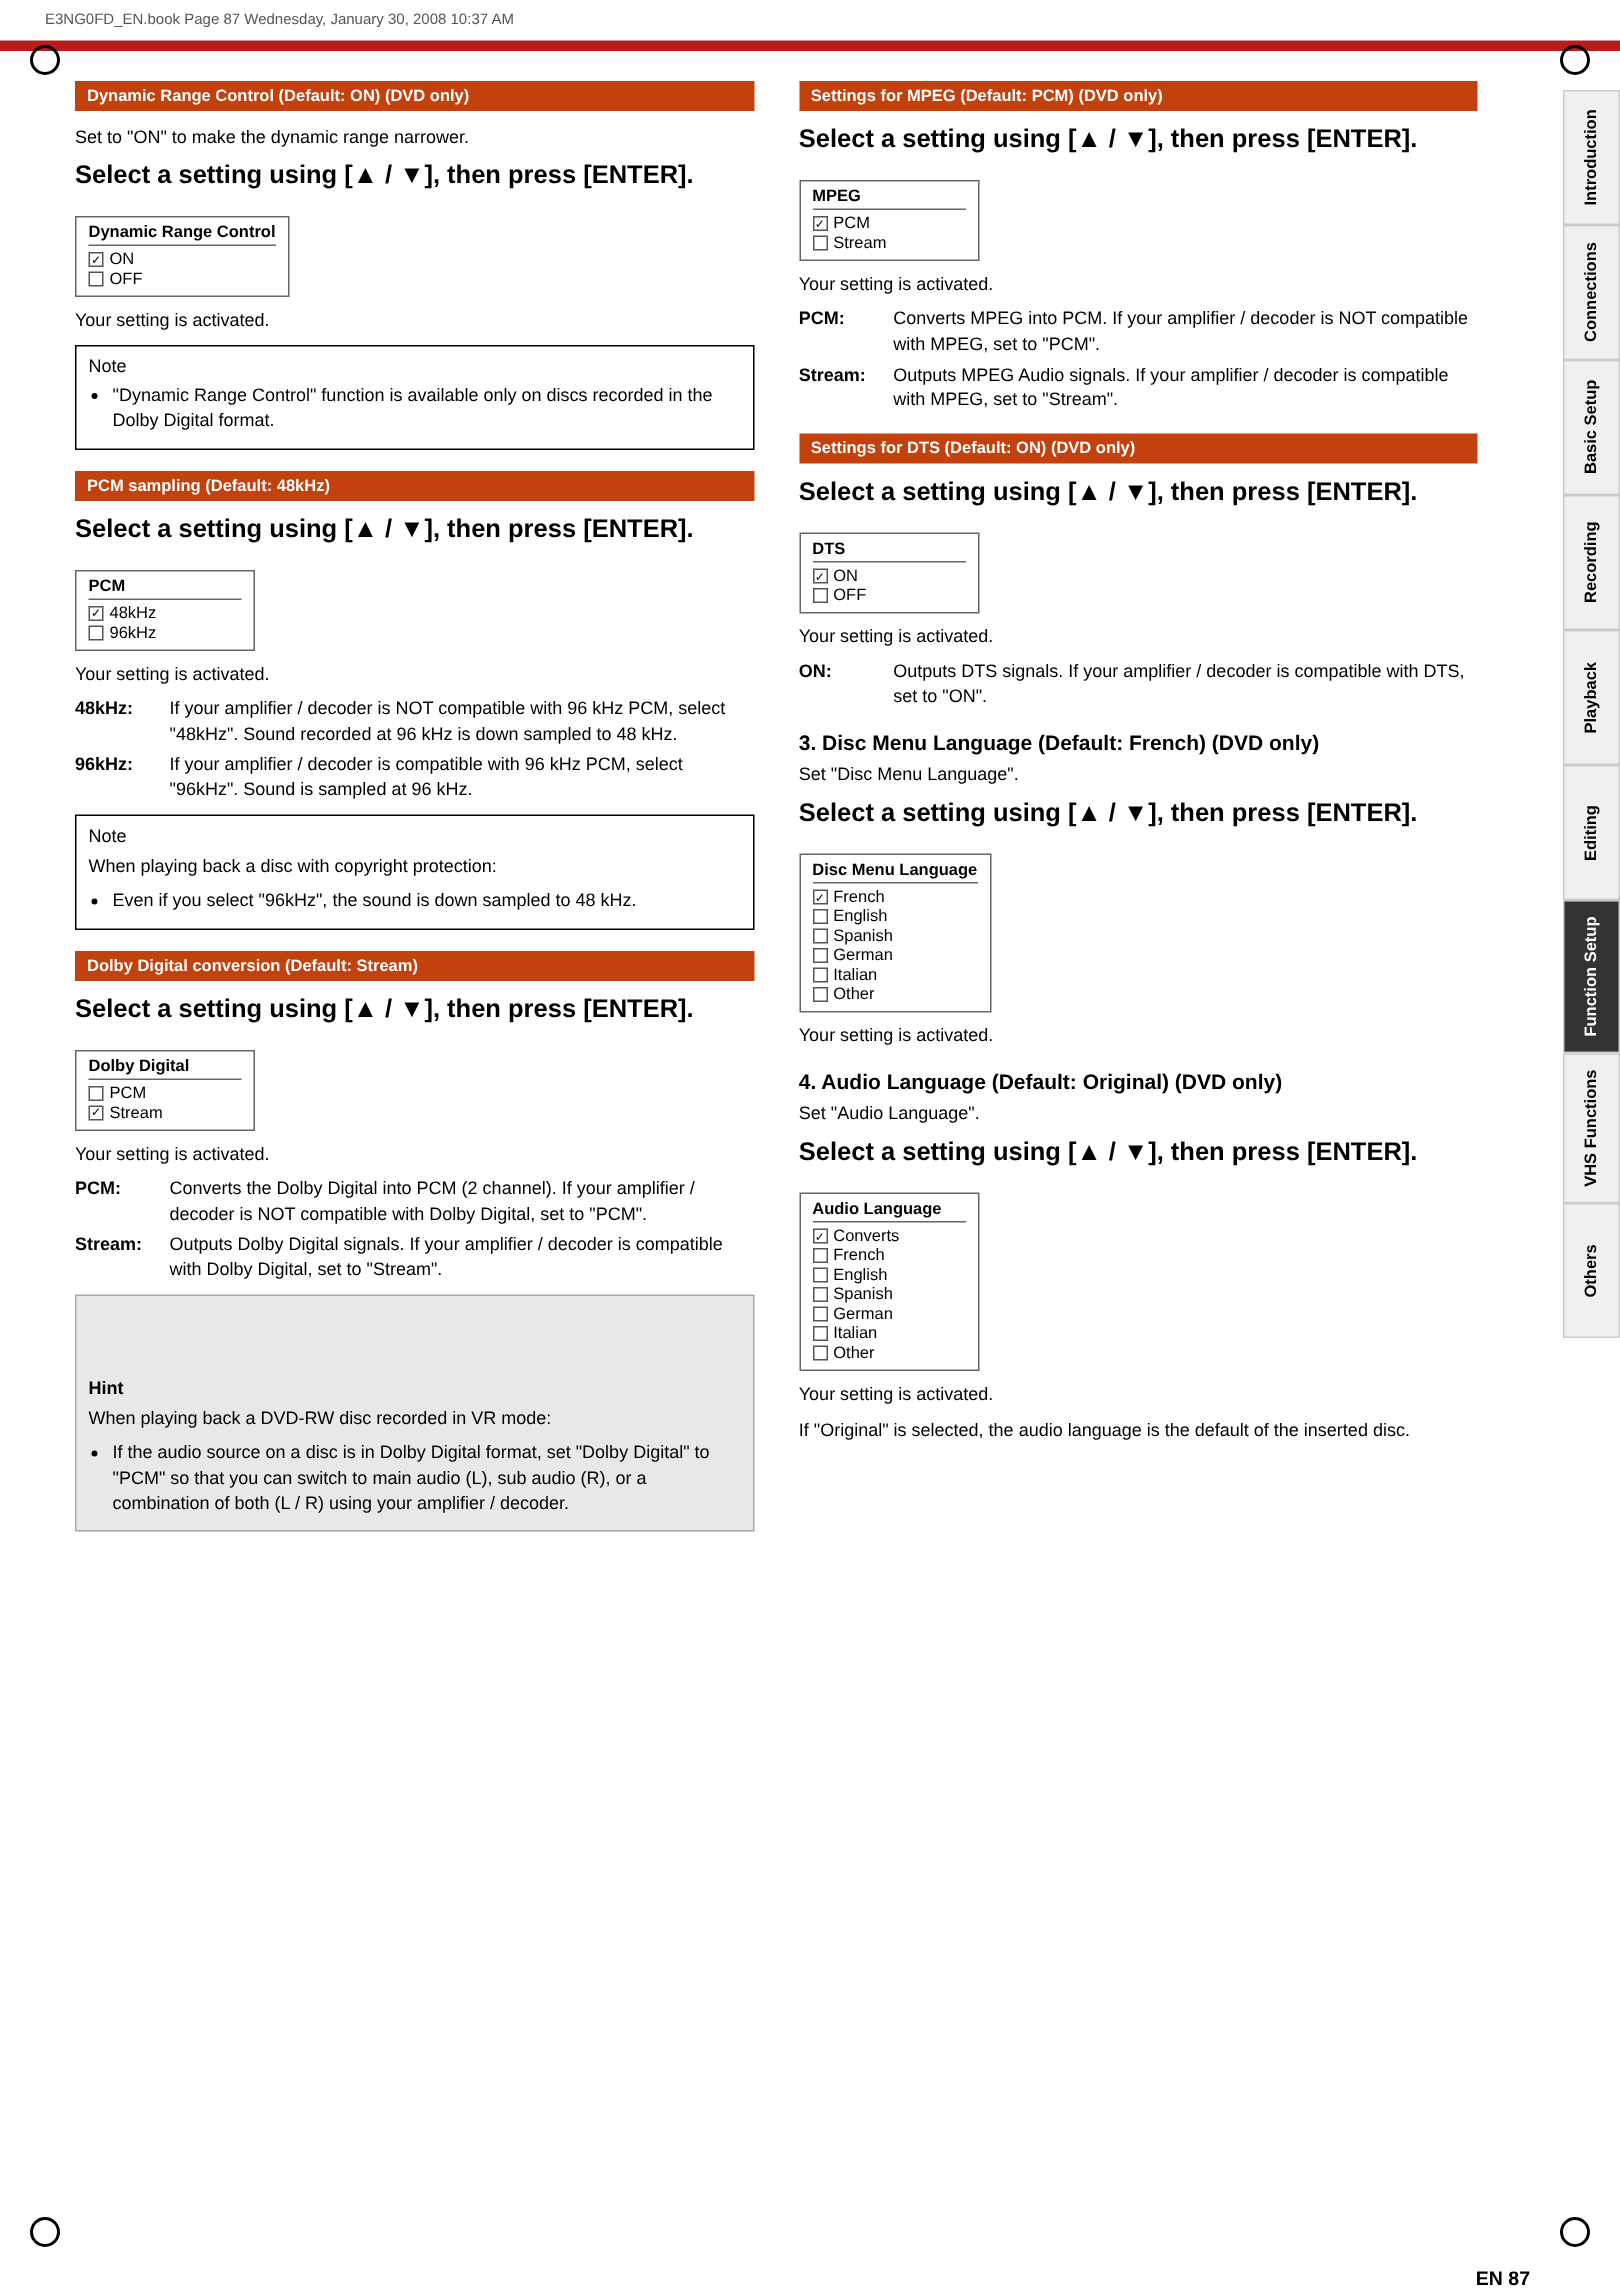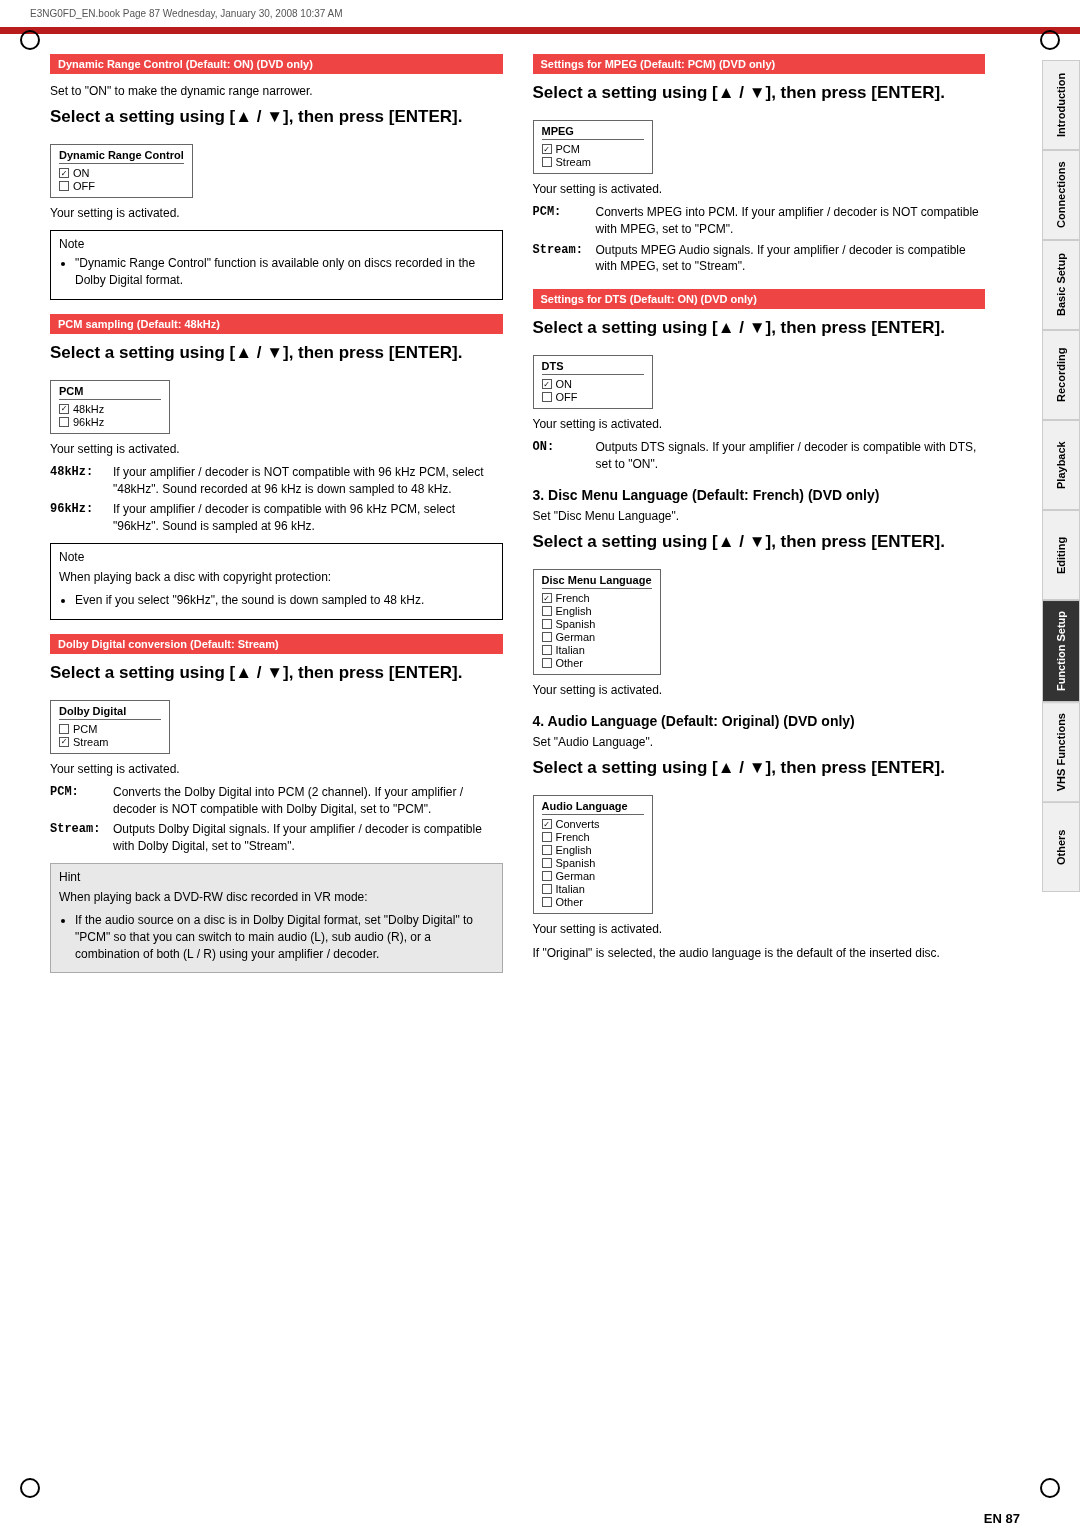--- a/index.html
+++ b/index.html
@@ -80,21 +80,21 @@
       max-width: 460px;
     }
 
     .right-column {
       flex: 1;
       max-width: 460px;
     }
 
     
     .section-header {
-      background: #ef4444;
+      background: #c2410c;
       color: #fff;
       font-size: 11px;
       font-weight: bold;
       padding: 4px 8px;
       margin-bottom: 8px;
     }
 
     
     .big-heading {
       font-size: 17px;
@@ -121,23 +121,24 @@
       font-size: 12px;
       margin-bottom: 4px;
     }
     .hint-box {
       background: #e8e8e8;
       border: 1px solid #aaa;
       padding: 6px 8px;
       margin: 8px 0;
     }
     .hint-title {
-      font-weight: normal;
+      font-weight: bold;
       font-size: 12px;
       margin-bottom: 4px;
+      margin-top: 48px;
     }
 
     
     .desc-list {
       margin: 6px 0;
     }
     .desc-item {
       display: flex;
       gap: 8px;
       margin-bottom: 4px;
@@ -212,21 +213,21 @@
     
     .page-footer {
       position: absolute;
       bottom: 2px;
       right: 60px;
       font-size: 13px;
       font-weight: bold;
     }
 
     .section-gap { margin-bottom: 14px; }
-    .bold { font-weight: bold; font-family: Liberation Mono, monospace; }
+    .bold { font-weight: bold; }
   </style>
 </head>
 <body>
 
 <div class="corner-mark corner-tl"></div>
 <div class="corner-mark corner-tr"></div>
 <div class="corner-mark corner-bl"></div>
 <div class="corner-mark corner-br"></div>
 
 <div class="header-bar">

